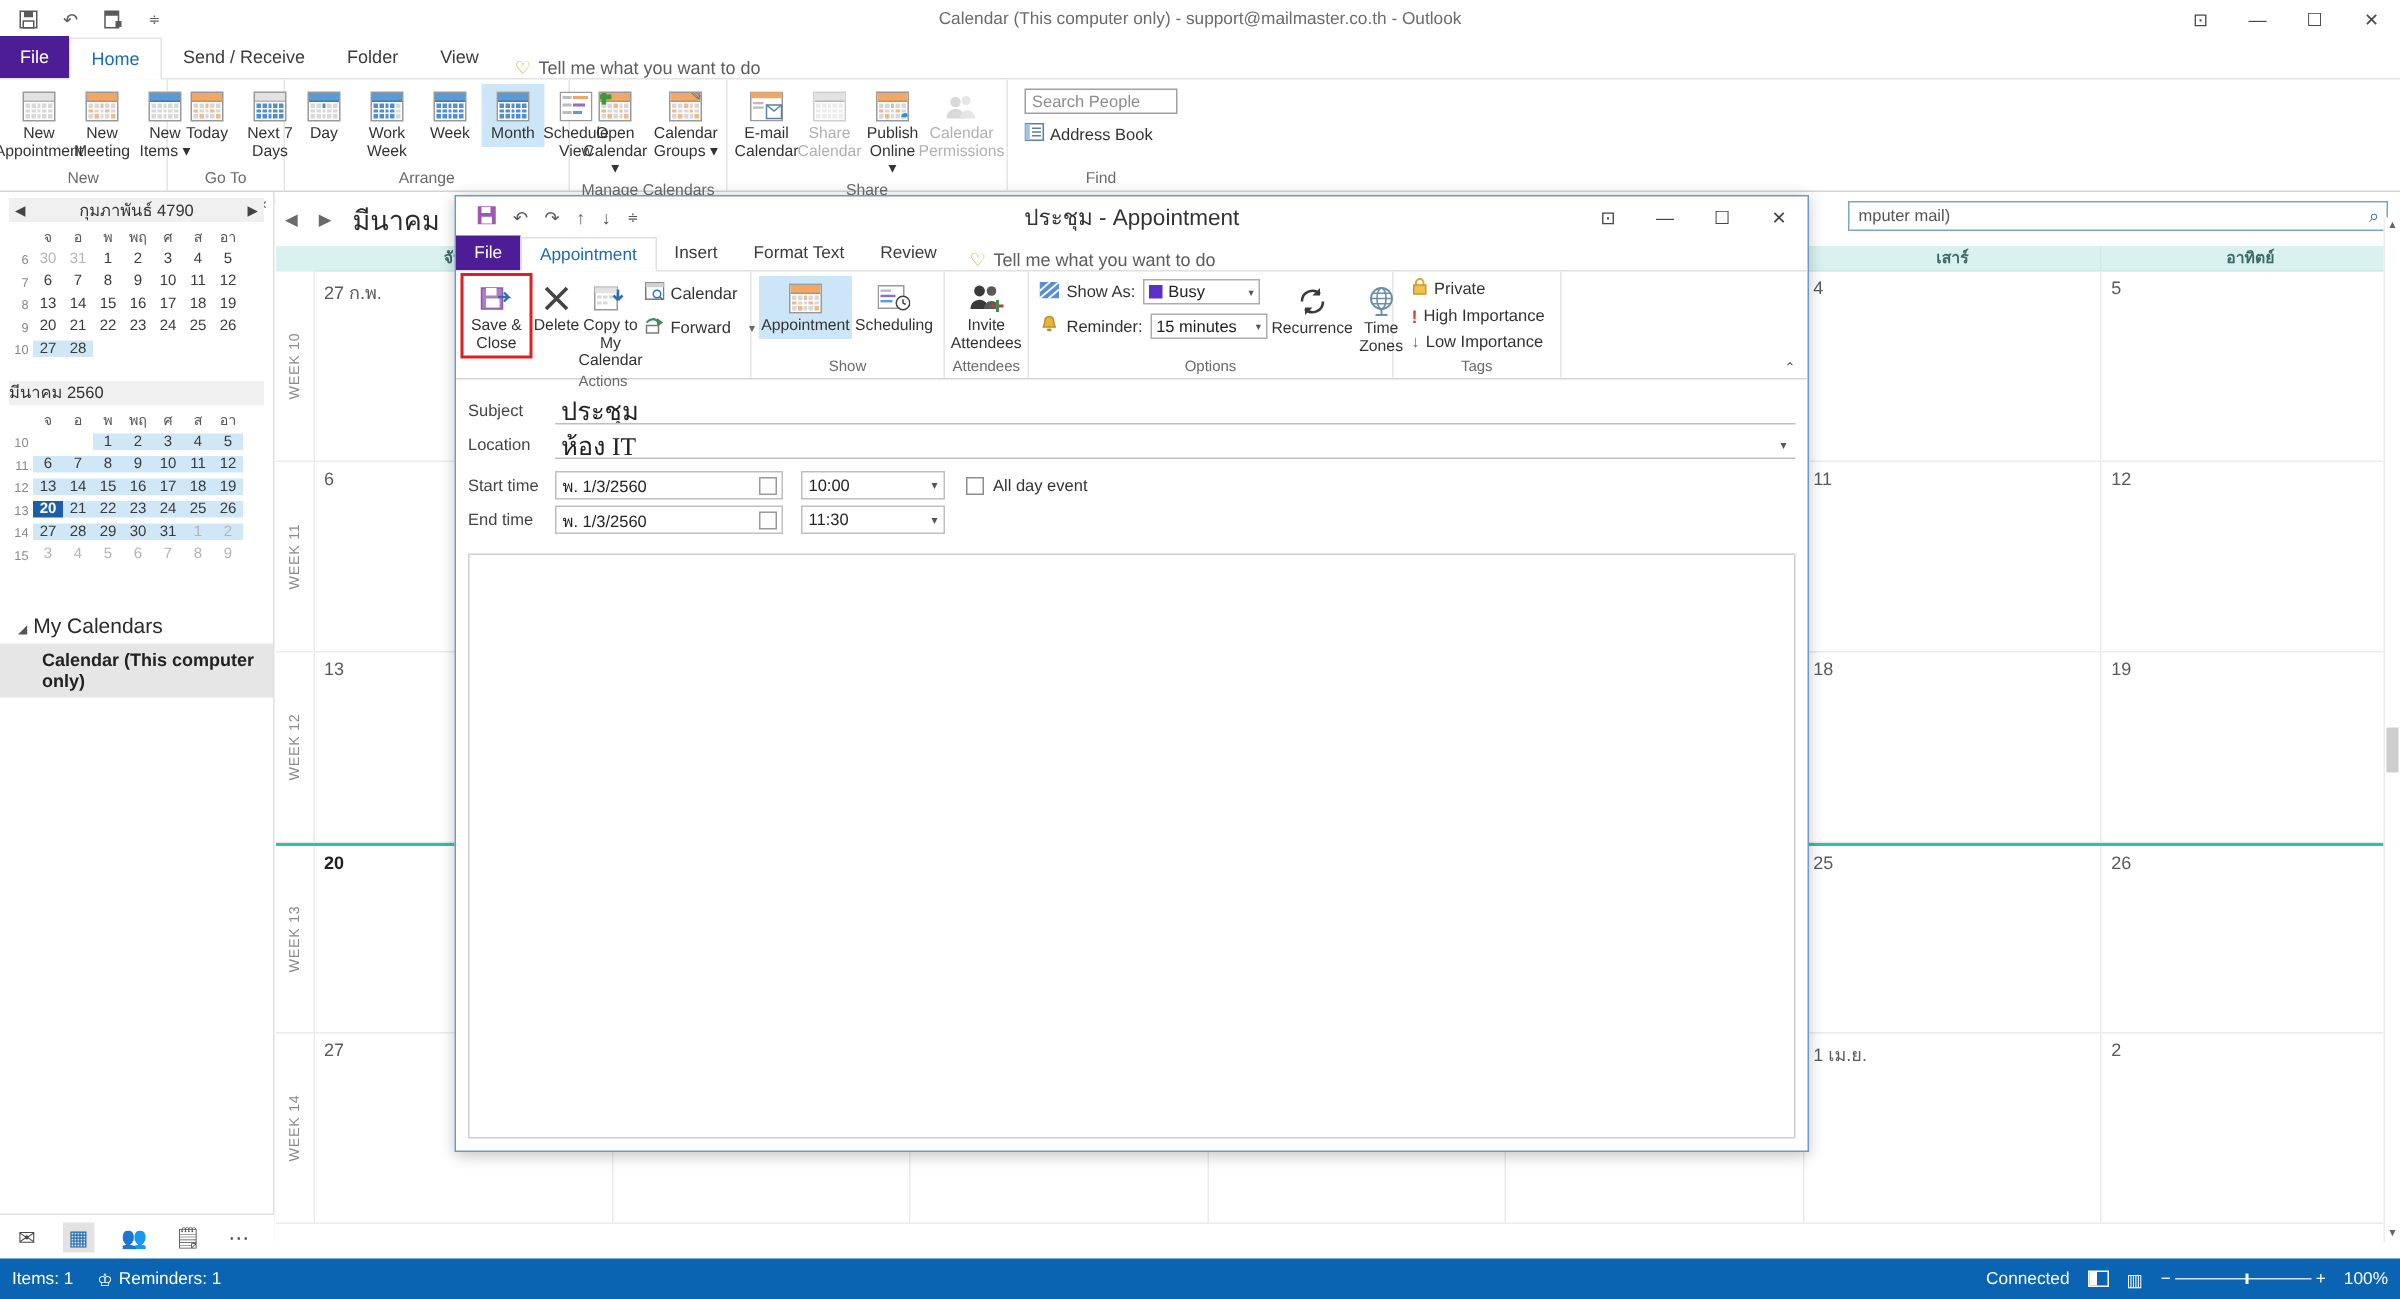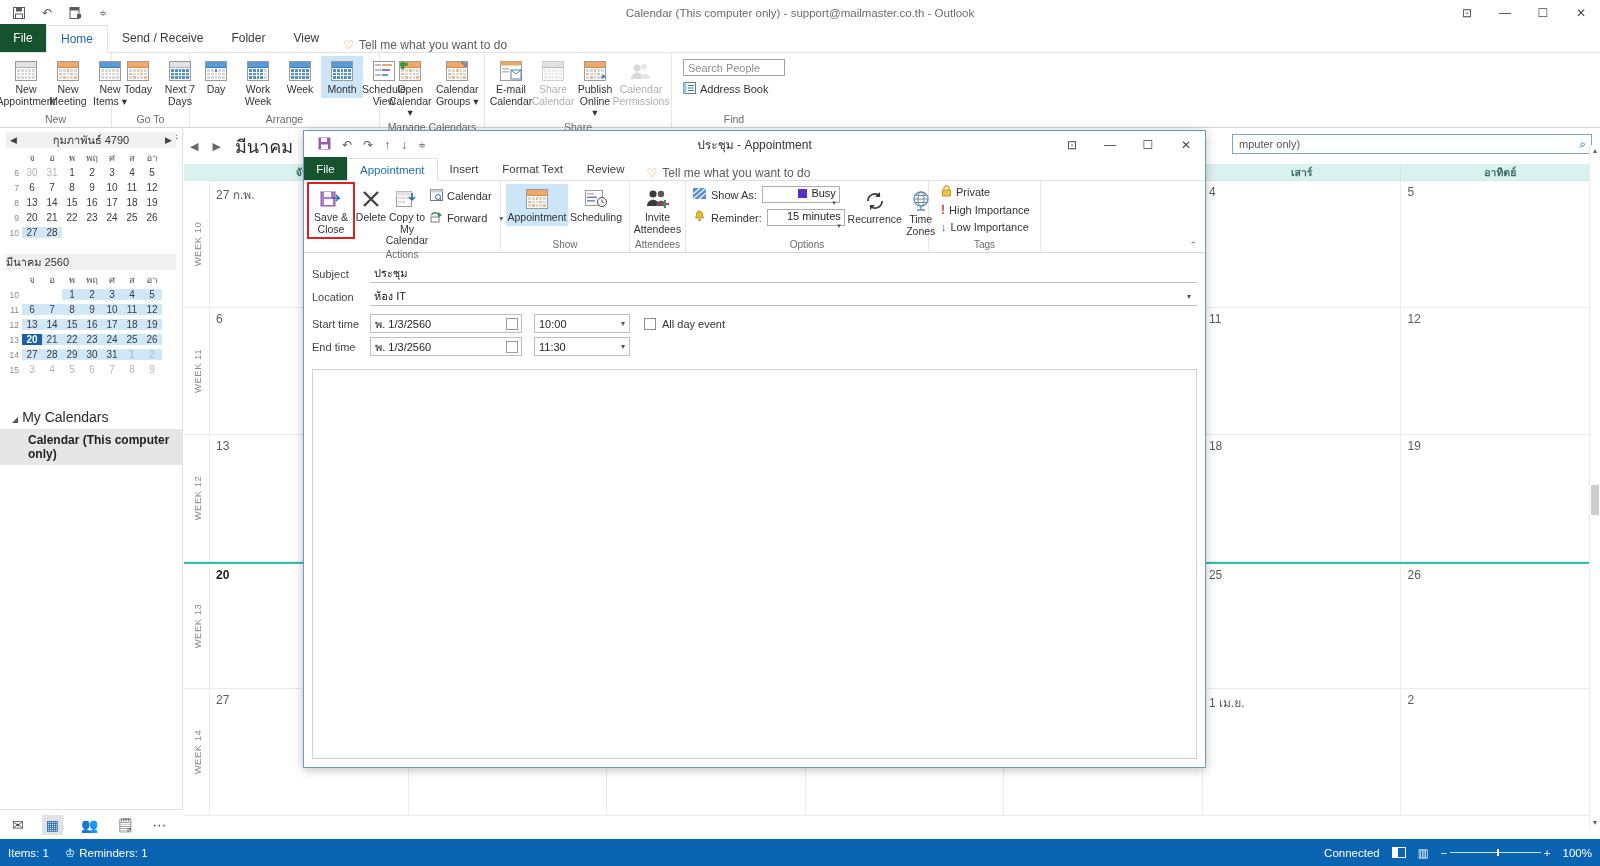--- a/index.html
+++ b/index.html
@@ -41,21 +41,21 @@
     justify-content:center; color:#4a4a4a; font-size:12px;
   }
 
   
   .ribbon-tabs {
     position:absolute; left:0; top:25px; width:1600px; height:28px;
     background:#fff; display:flex; align-items:flex-end; z-index:3;
     border-bottom:1px solid #e3e3e3;
   }
   .tab-file {
-    background:#14532d; color:#fff; height:28px; width:46px;
+    background:#4c1d95; color:#fff; height:28px; width:46px;
     display:flex; align-items:center; justify-content:center;
     font-size:12px;
   }
   .tab {
     height:28px; padding:0 14px; display:flex; align-items:center;
     font-size:12px; color:#3b3b3b;
   }
   .tab.active { color:#1d6ab5; border:1px solid #e3e3e3; border-bottom:1px solid #fff;
     background:#fff; margin-bottom:-1px; }
   .tellme { display:flex; align-items:center; gap:5px; color:#5c5c5c; padding-left:10px;}
@@ -186,21 +186,21 @@
   .dlg {
     position:absolute; left:303px; top:130px; width:903px; height:638px;
     background:#fff; border:1px solid #6b9bc5; box-shadow:0 2px 10px rgba(0,0,0,.25);
     z-index:10; display:flex; flex-direction:column;
   }
   .dlg-title { height:27px; display:flex; align-items:center; position:relative; }
   .dlg-qat { display:flex; align-items:center; gap:11px; padding-left:14px; }
   .dlg-qat div { color:#5a5a5a; font-size:12px; }
   .dlg-qat .save { color:#8e4fb0; font-size:13px; }
   .dlg-title-text { position:absolute; left:0; right:0; text-align:center;
-    font-size:12px; color:#333; }
+    font-size:15px; color:#333; }
   .dlg-ctl { position:absolute; right:0; display:flex; }
   .dlg-ctl div { width:38px; height:27px; display:flex; align-items:center;
     justify-content:center; color:#444; font-size:12px; }
 
   .dlg-tabs { height:23px; display:flex; align-items:flex-end;
     border-bottom:1px solid #e0e0e0; }
   .dlg-tabs .tab-file { height:23px; width:43px; font-size:11.5px; }
   .dlg-tabs .tab { height:23px; padding:0 12px; font-size:11.5px; }
   .dlg-tabs .tab.active { border:1px solid #e0e0e0; border-bottom-color:#fff;
     margin-bottom:-1px; color:#1d6ab5; }
@@ -209,35 +209,35 @@
     position:relative; }
   .dlg-ribbon .rgroup-label { font-size:10px; }
   .ritem.sm { font-size:10.5px; min-width:36px; }
 
   .redbox { outline:2px solid #e02020; }
 
   .inline-item { display:flex; align-items:center; gap:4px; font-size:11px;
     color:#333; padding:1px 3px; }
 
   .combo {
-    display:flex; align-items:flex-end; justify-content:space-between;
+    display:flex; align-items:center; justify-content:space-between;
     border:1px solid #adadad; background:#fff; height:17px; font-size:11px;
-    padding:0 3px; color:#222;flex-direction:column;
+    padding:0 3px; color:#222;
   }
   .combo .cbx { font-size:7px; color:#555; }
   .busy-sq { width:9px; height:9px; background:#5b2fc9; display:inline-block;
     margin-right:4px; }
 
   
   .dlg-form { padding:10px 8px 0 8px; }
   .frow { display:flex; align-items:center; height:21px; margin-bottom:2px; }
   .flabel { width:58px; font-size:11px; color:#444; }
   .finput { flex:1; border:none; border-bottom:1px solid #bfbfbf;
-    font-size:11px; color:#222; height:19px; padding:0 4px;
-    font-family:Liberation Sans, sans-serif; background:transparent; outline:none; }
+    font-size:17px; color:#222; height:19px; padding:0 4px;
+    font-family:Liberation Serif, serif; background:transparent; outline:none; }
   .fdate { width:152px; border:1px solid #bfbfbf; height:19px; font-size:11px;
     display:flex; align-items:center; padding:0 4px; position:relative; background:#fff; }
   .fdate .dpick { position:absolute; right:3px; width:12px; height:12px;
     border:1px solid #9a9a9a; background:#fff; }
   .ftime { width:96px; margin-left:12px; border:1px solid #bfbfbf; height:19px;
     font-size:11px; display:flex; align-items:center; justify-content:space-between;
     padding:0 4px; background:#fff; }
   .allday { display:flex; align-items:center; gap:6px; margin-left:14px;
     font-size:11px; color:#333; }
   .cbox { width:12px; height:12px; border:1px solid #8d8d8d; background:#fff; }
@@ -879,21 +879,21 @@
     </div>
     <div class="mycal-item">Calendar (This computer only)</div>
   </div>
 
   <div class="calpane">
     <div class="cal-header">
       <span class="nav">◀</span>
       <span class="nav">▶</span>
       <span class="cal-month">มีนาคม</span>
       <div class="srch">
-        <span>mputer only)</span>
+        <span>mputer mail)</span>
         <span class="mag">⌕</span>
       </div>
     </div>
 
     <div style="position:relative;">
       <div class="dow-spacer"></div>
       <div class="dow-row">
         <div>จันทร์</div>
         <div>อังคาร</div>
         <div>พุธ</div>

